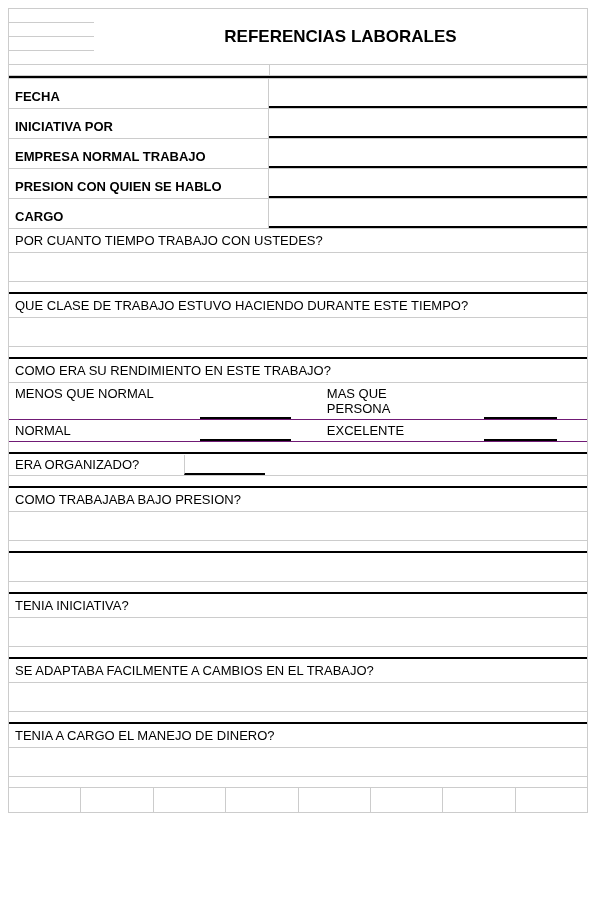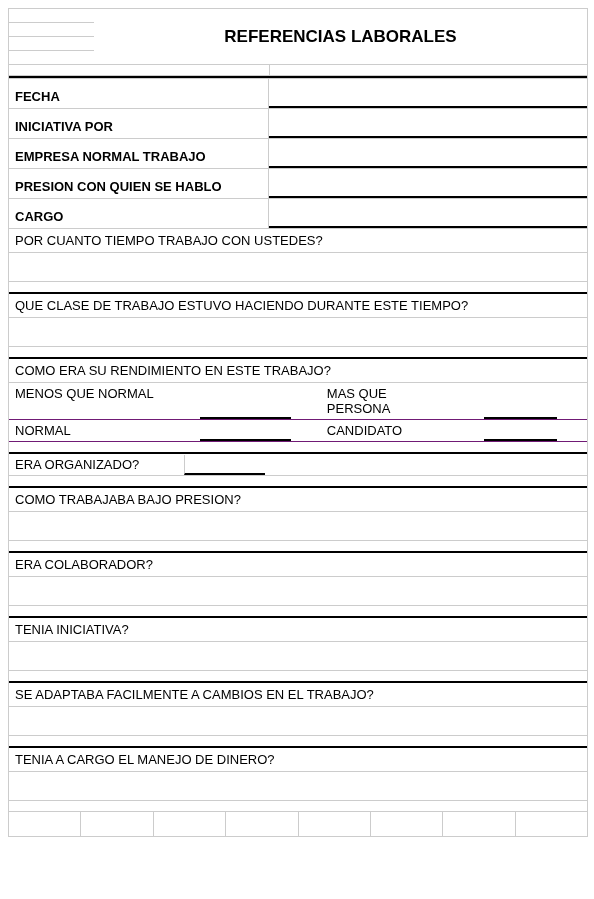--- a/index.html
+++ b/index.html
@@ -173,41 +173,40 @@
   <div class="rating-row">
     <div class="rating-cell-label" style="width:175px">MENOS QUE NORMAL</div>
     <div class="rating-cell-input" style="width:100px"></div>
     <div class="rating-cell-label" style="width:145px">MAS QUE PERSONA</div>
     <div class="rating-cell-input" style="width:80px"></div>
     <div style="flex:1"></div>
   </div>
   <div class="rating-row">
     <div class="rating-cell-label" style="width:175px">NORMAL</div>
     <div class="rating-cell-input" style="width:100px"></div>
-    <div class="rating-cell-label" style="width:145px">CANDIDATO</div>
+    <div class="rating-cell-label" style="width:145px">EXCELENTE</div>
     <div class="rating-cell-input" style="width:80px"></div>
     <div style="flex:1"></div>
   </div>
   <div class="gap-row"></div>
 
   <div class="org-row">
     <div class="org-label">ERA ORGANIZADO?</div>
     <div class="org-cell"></div>
     <div class="spacer"></div>
     <div class="spacer"></div>
     <div class="spacer"></div>
     <div class="spacer"></div>
   </div>
   <div class="gap-row"></div>
 
   <div class="question-row">COMO TRABAJABA BAJO PRESION?</div>
   <div class="answer-row light"></div>
   <div class="gap-row"></div>
 
-  <div class="question-row">ERA COLABORADOR?</div>
   <div class="answer-row light"></div>
   <div class="gap-row"></div>
 
   <div class="question-row">TENIA INICIATIVA?</div>
   <div class="answer-row light"></div>
   <div class="gap-row"></div>
 
   <div class="question-row">SE ADAPTABA FACILMENTE A CAMBIOS EN EL TRABAJO?</div>
   <div class="answer-row light"></div>
   <div class="gap-row"></div>

